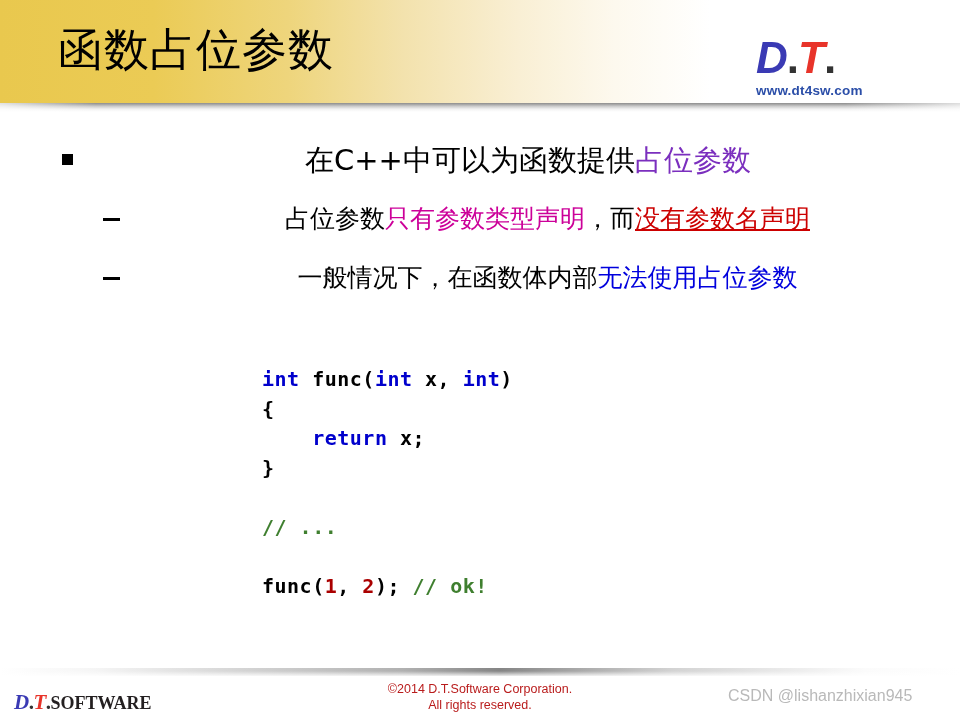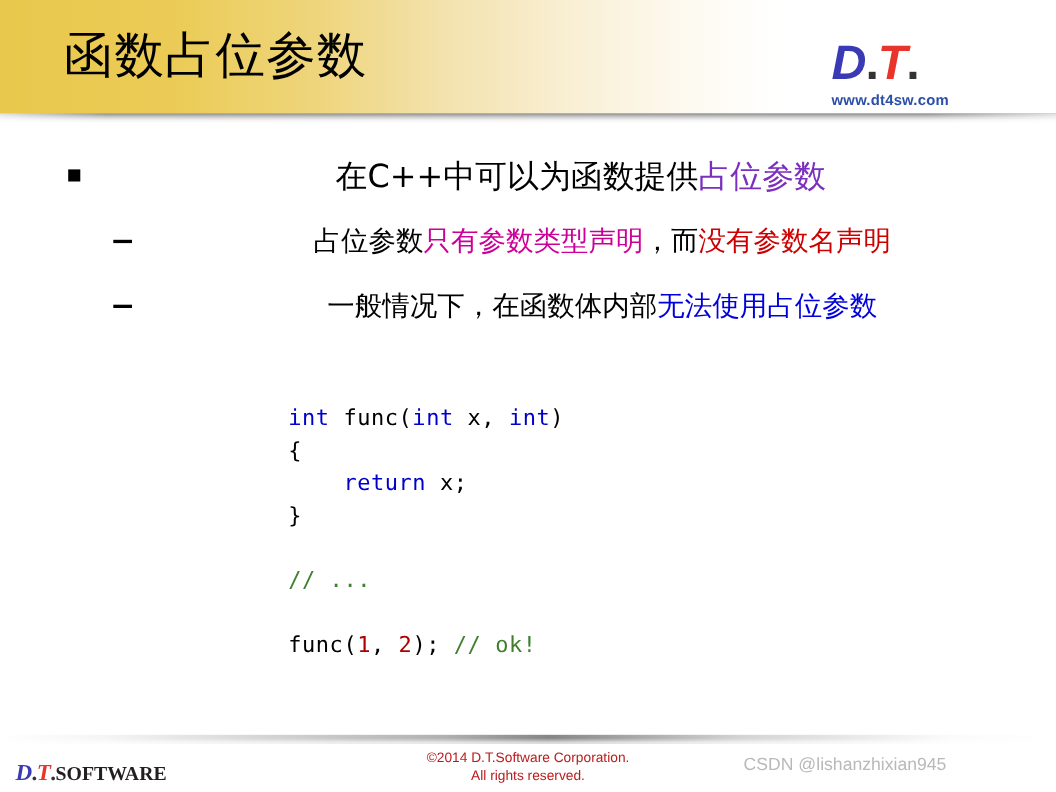--- a/index.html
+++ b/index.html
@@ -147,40 +147,40 @@
     width: 17px;
     height: 3px;
     background: #000000;
   }
   .gap-1 { height: 22px; }
   .gap-2 { height: 25px; }
 
   .t-black  { color: #000000; }
   .t-purple { color: #7b2fbe; }
   .t-magenta{ color: #cc0099; }
-  .t-red    { color: #cc0000; }
+  .t-red    { color: #cc0000; text-decoration: underline; }
   .t-blue   { color: #0000dd; }
 
   
   .code-block {
     position: absolute;
     left: 262px;
     top: 365px;
     font-family: "DejaVu Sans Mono", "Liberation Mono", monospace;
     font-size: 20px;
     line-height: 29.5px;
     white-space: pre;
     color: #000000;
     letter-spacing: 0.5px;
   }
   .c-kw      { color: #0000cc; }
   .c-plain   { color: #000000; }
   .c-comment { color: #3f7f2f; }
   .c-num     { color: #aa0000; }
-  .code-line { height: 29.5px; }
+  .code-line { height: 29.5px; font-weight: bold; }
   .code-blank { height: 29.5px; }
 
   
   .footer-divider {
     position: absolute;
     left: 0;
     top: 668px;
     width: 960px;
     height: 8px;
     background: linear-gradient(to right,
@@ -228,21 +228,21 @@
     top: 681px;
     width: 960px;
     text-align: center;
     font-size: 12.5px;
     line-height: 16px;
     color: #b91c1c;
     font-family: "Liberation Sans", sans-serif;
   }
   .watermark {
     position: absolute;
-    left: 676px;
+    left: 728px;
     top: 686px;
     font-size: 16px;
     line-height: 20px;
     color: #b9b9b9;
     white-space: nowrap;
     font-family: "Liberation Sans", sans-serif;
     text-align: center;
   }
   .shop-link {
     position: absolute;

